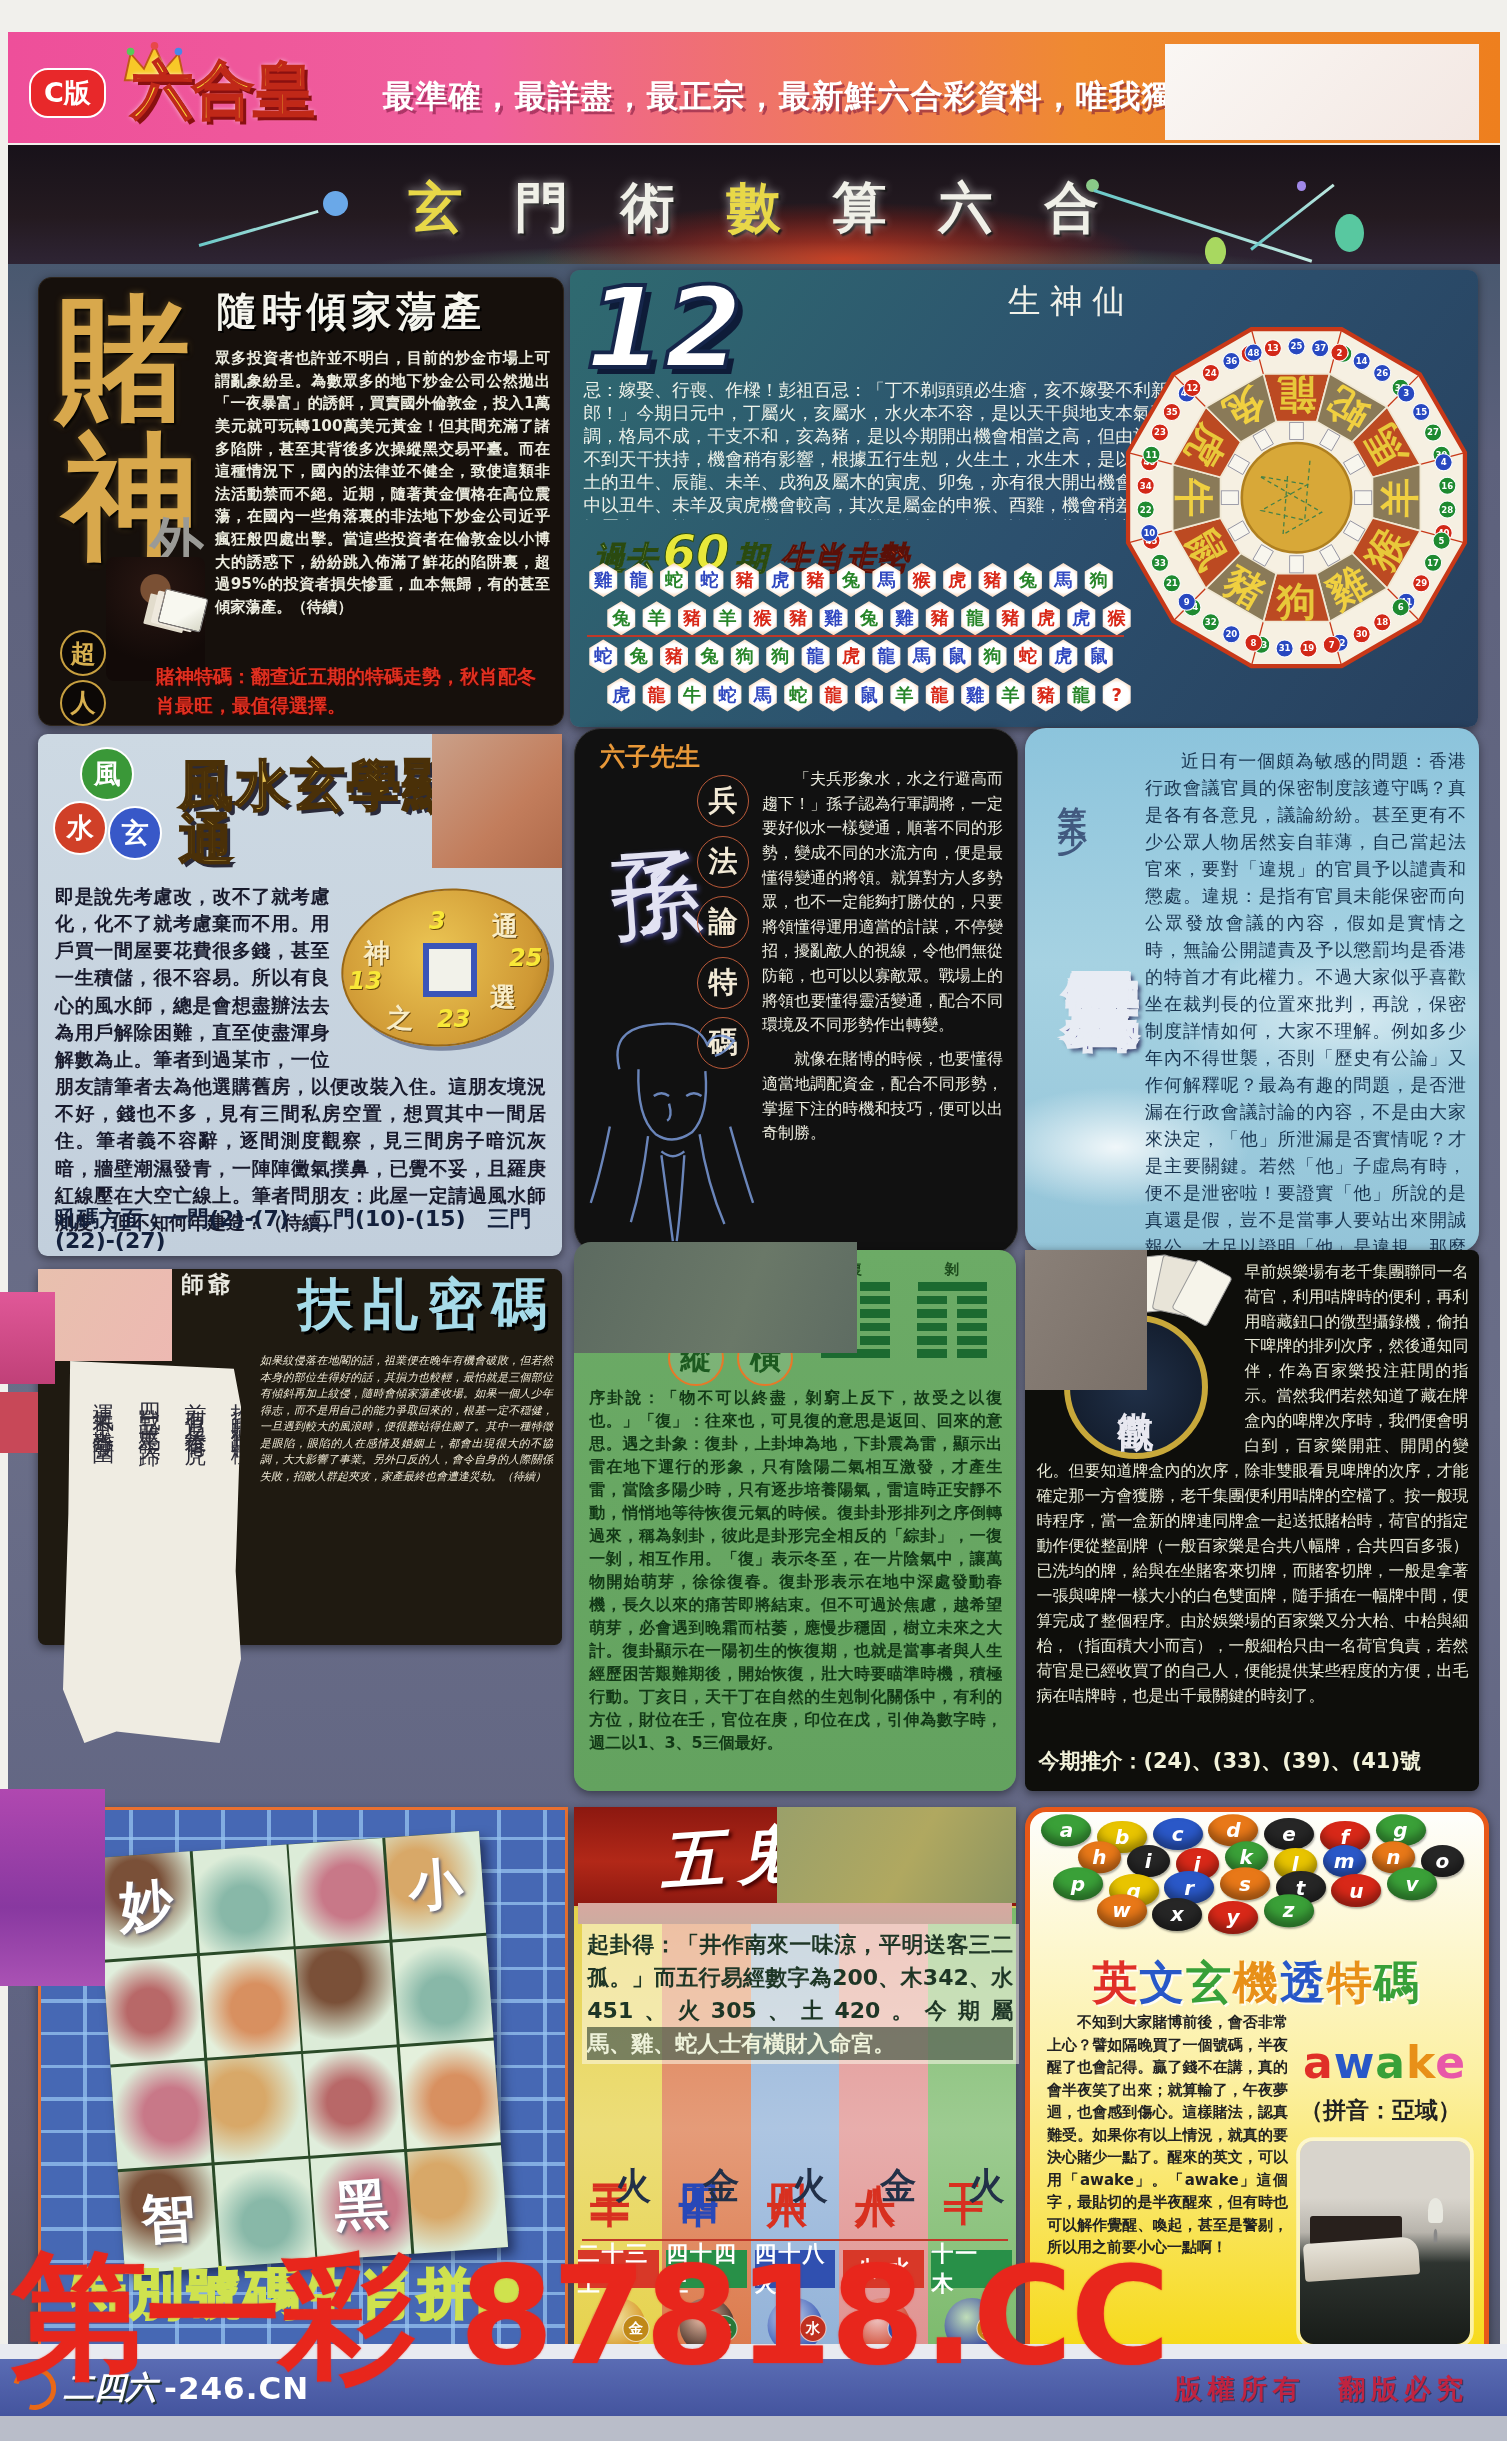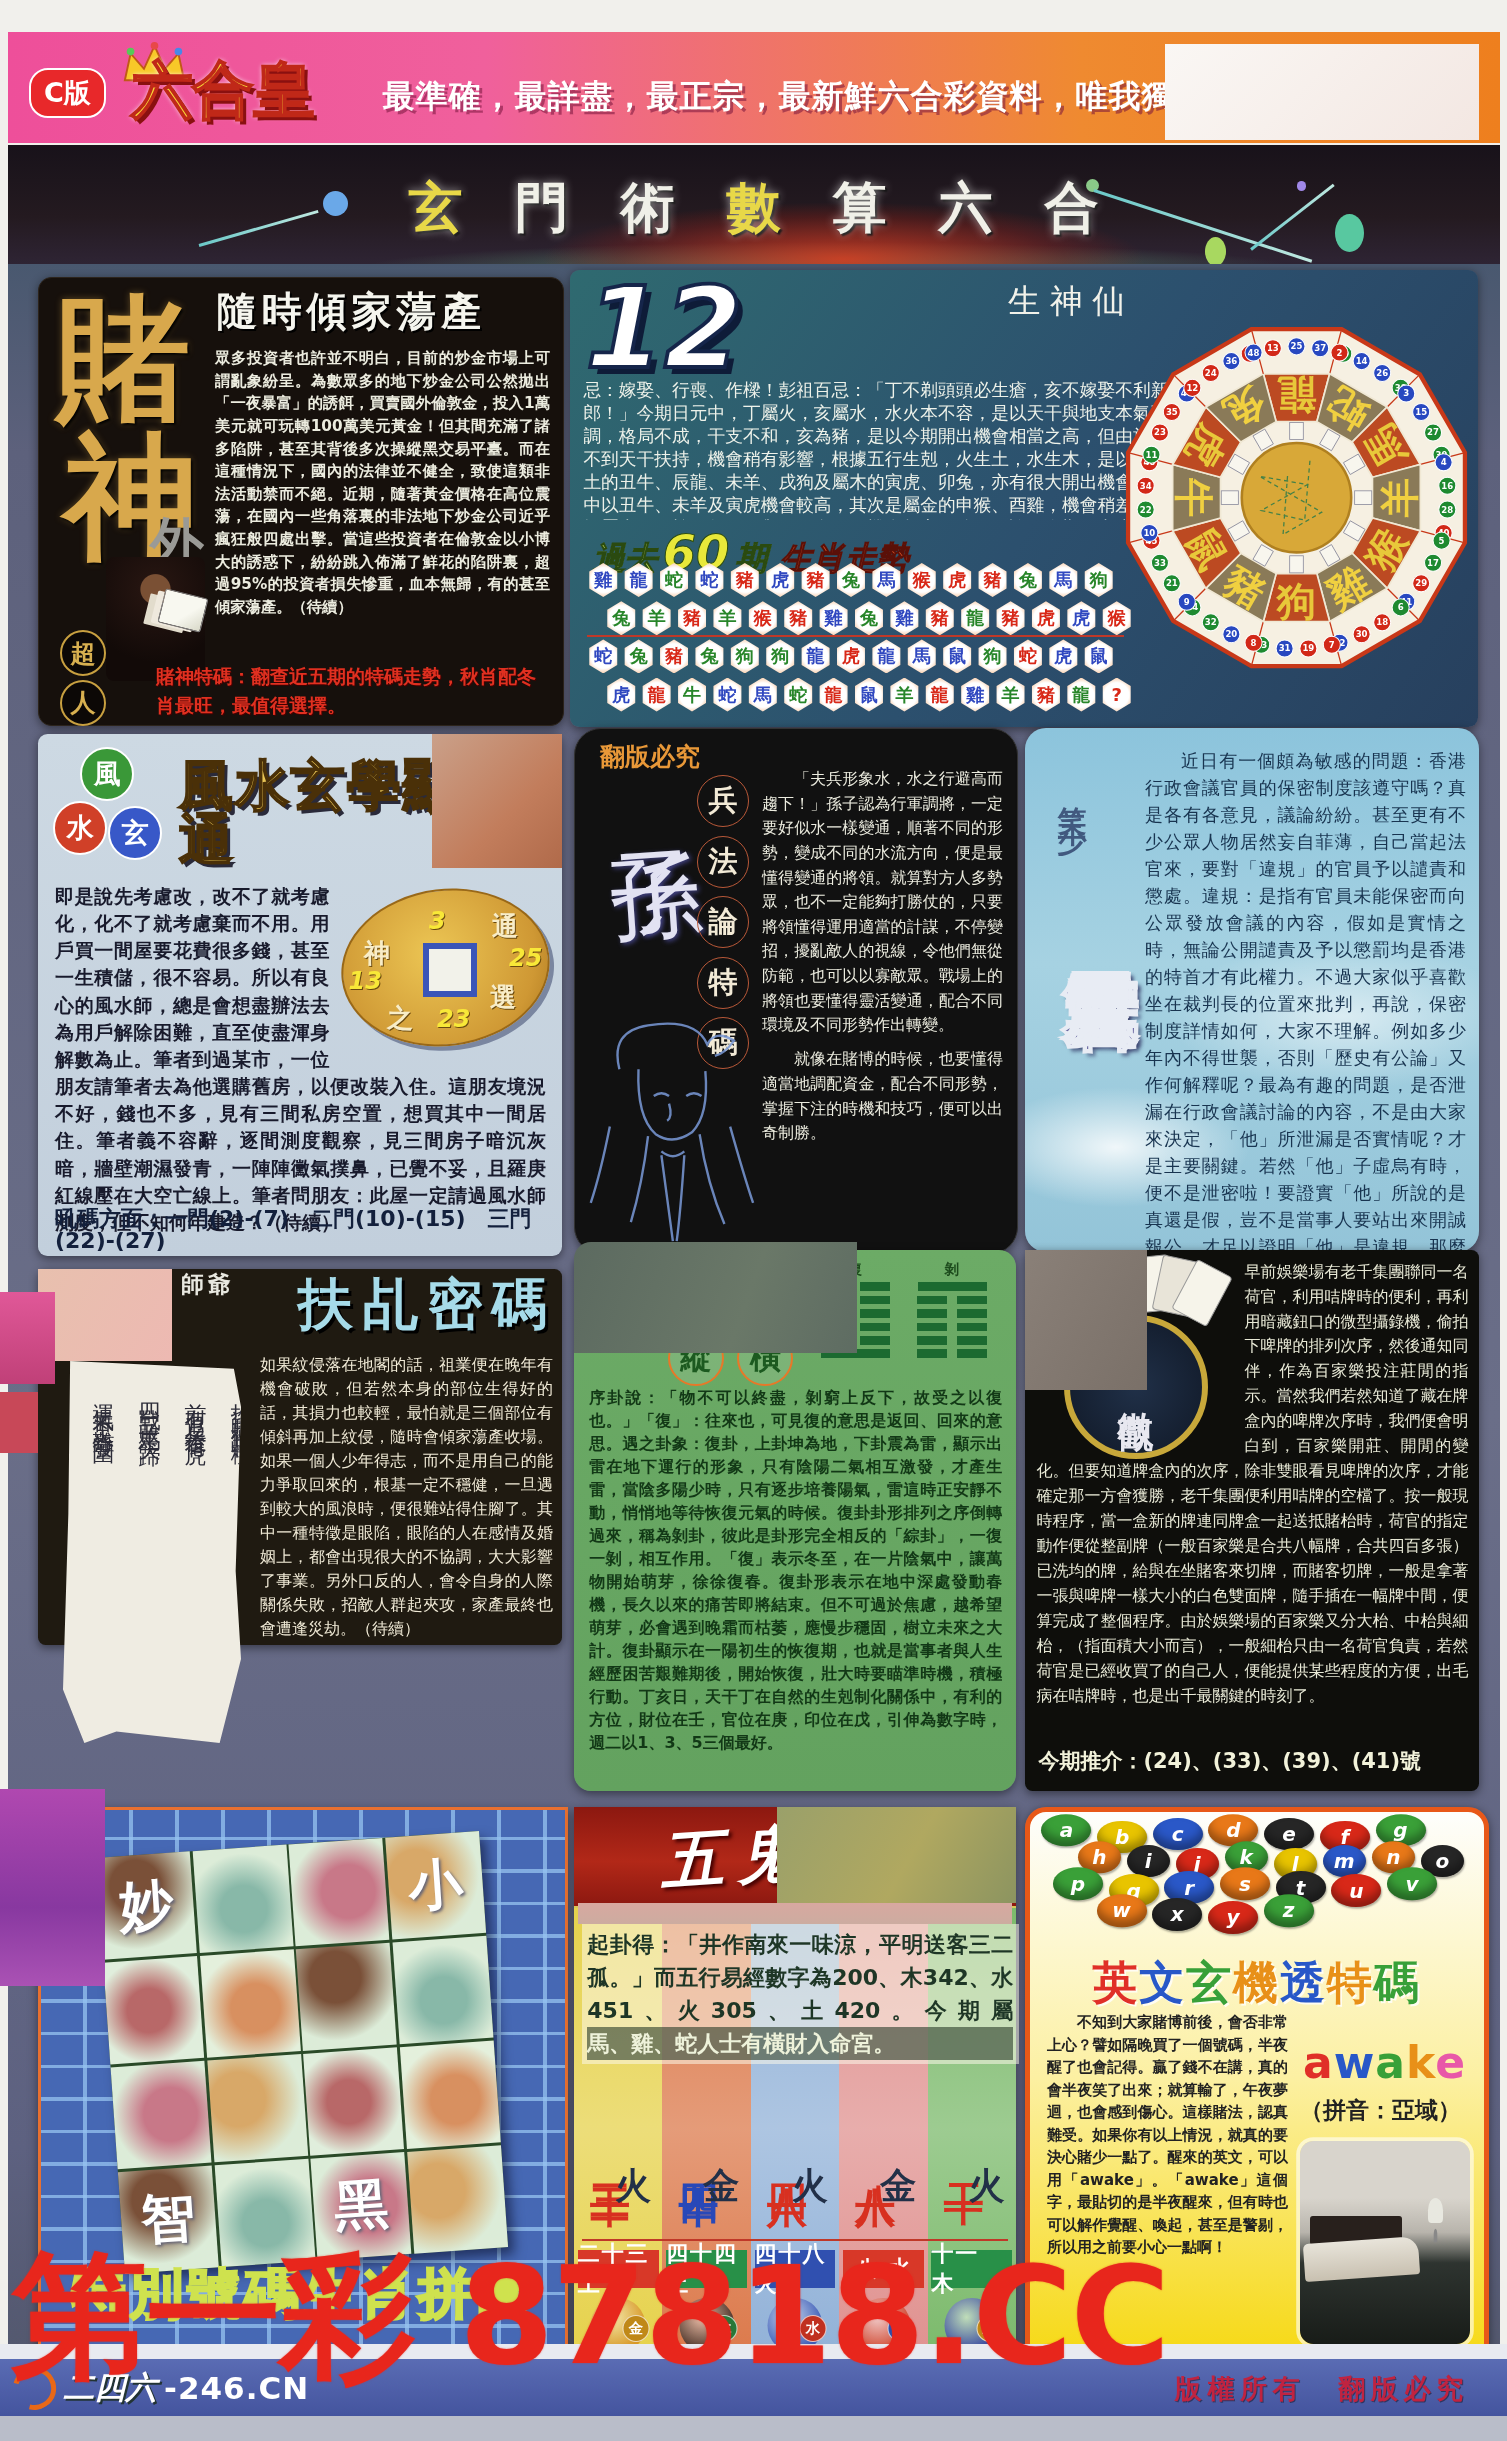--- a/index.html
+++ b/index.html
@@ -79,21 +79,21 @@
   #xs-byline{left:32.5px;top:55px;writing-mode:vertical-rl;font-size:29px;font-weight:800;color:#41597f;letter-spacing:9.6px;}
   #xs-vtitle{left:38px;top:182px;writing-mode:vertical-rl;font-size:78px;font-weight:900;color:#6a68a2;-webkit-text-stroke:1.9px #e8ecf4;text-shadow:3.8px 3.8px 3.8px rgba(40,40,90,.5);}
   #xs-body{left:120px;top:19px;width:321px;font-size:18px;line-height:1.5;color:#183450;font-weight:400;text-align:justify;}
   #xs-body p{margin:0;text-indent:2em;}
   
   #p-fj{left:38px;top:1269px;width:524px;height:376px;background:#1f1a11;border-radius:7.6px;}
   #fj-corner{left:143px;top:3.8px;font-size:23px;color:#e8e8e0;font-weight:800;letter-spacing:3.8px;}
   #fj-scroll{left:25px;top:92px;width:178px;height:382px;background:#efece2;clip-path:polygon(4% 0,96% 2%,100% 12%,97% 55%,100% 78%,88% 100%,30% 97%,12% 100%,0 86%,3% 40%);}
   #fj-poem{position:absolute;left:17px;top:25px;writing-mode:vertical-lr;font-family:"DejaVu Serif","Liberation Serif",serif;font-size:22px;color:#2c2c38;letter-spacing:6.7px;line-height:2.1;}
   #fj-title{left:260px;top:7.6px;font-size:55px;font-weight:900;color:#a6dbe9;letter-spacing:9.6px;text-shadow:2.9px 2.9px 0 #000;}
-  #fj-body{left:222px;top:84px;width:293px;font-size:16px;line-height:1.5;color:#f0ead6;text-align:justify;}
+  #fj-body{left:222px;top:84px;width:293px;font-size:11px;line-height:1.5;color:#f0ead6;text-align:justify;font-style:italic;}
   #fj-tip{left:145px;top:384px;width:369px;height:99px;background:#c6e7f3;border:2.9px solid #8db9d2;border-radius:17px;display:flex;align-items:center;justify-content:center;text-align:center;font-size:18px;font-weight:900;color:#13284a;line-height:1.5;}
   
   #p-ms{left:574px;top:1250px;width:442px;height:541px;background:linear-gradient(#6cab66,#63a25f);border-radius:17px;}
   #ms-title{left:88px;top:9.6px;font-size:59px;font-weight:900;color:#e83828;-webkit-text-stroke:1.9px #f8e838;text-shadow:2.9px 2.9px 0 #7a1408;}
   .ms-circle{width:52px;height:52px;border-radius:50%;border:2.9px solid #e87828;color:#1c5a20;font-size:31px;font-weight:900;display:flex;align-items:center;justify-content:center;background:rgba(255,255,255,.12);}
   .hexagram{position:absolute;width:80px;}
   .hexagram .hx-label{text-align:center;font-size:14.3px;color:#1c4a1c;font-weight:800;margin-bottom:3.8px;}
   .hx-row{display:flex;justify-content:center;gap:9.6px;margin-bottom:4.8px;}
   .hx-bar{height:8.6px;background:#1c6a30;}
   .hx-yang{width:69px;}.hx-yin{width:30px;}
@@ -466,21 +466,21 @@
         <span class="coin-n" style="left:7.6px;top:75px;">13</span>
         <span class="coin-n" style="left:96px;top:113px;">23</span>
       </div>
       <span>即是說先考慮改，改不了就考慮化，化不了就考慮棄而不用。用戶買一間屋要花費很多錢，甚至一生積儲，很不容易。所以有良心的風水師，總是會想盡辦法去為用戶解除困難，直至使盡渾身解數為止。筆者到過某市，一位朋友請筆者去為他選購舊房，以便改裝入住。這朋友境況不好，錢也不多，見有三間私房空置，想買其中一間居住。筆者義不容辭，逐間測度觀察，見三間房子暗沉灰暗，牆壁潮濕發青，一陣陣黴氣撲鼻，已覺不妥，且羅庚紅線壓在大空亡線上。筆者問朋友：此屋一定請過風水師測度，但不知何年建造？（待續）</span>
     </div>
     <div class="abs nb" id="fs-codes">吼碼方面：一門(2)-(7)　二門(10)-(15)　三門(22)-(27)</div>
     <div class="censor" style="left:394px;top:0;width:130px;height:134px;background:linear-gradient(135deg,#caa089,#c27d5c 60%,#b06a4a);"></div>
   </div>
 
   <div class="panel" id="p-sz">
-    <div class="abs nb" id="sz-byline">翻版必究</div>
+    <div class="abs nb" id="sz-byline">六子先生</div>
     <div class="abs nb" id="sz-callig">孫子</div>
     <div class="abs" id="sz-vtitle">
         <span>兵</span>
         <span>法</span>
         <span>論</span>
         <span>特</span>
         <span>碼</span>
       </div>
     <svg class="abs" style="left:5.7px;top:283px;" width="178" height="233" viewBox="0 0 186 244">
       <g fill="none" stroke="#7a9ad8" stroke-width="2.5" opacity="0.85">

